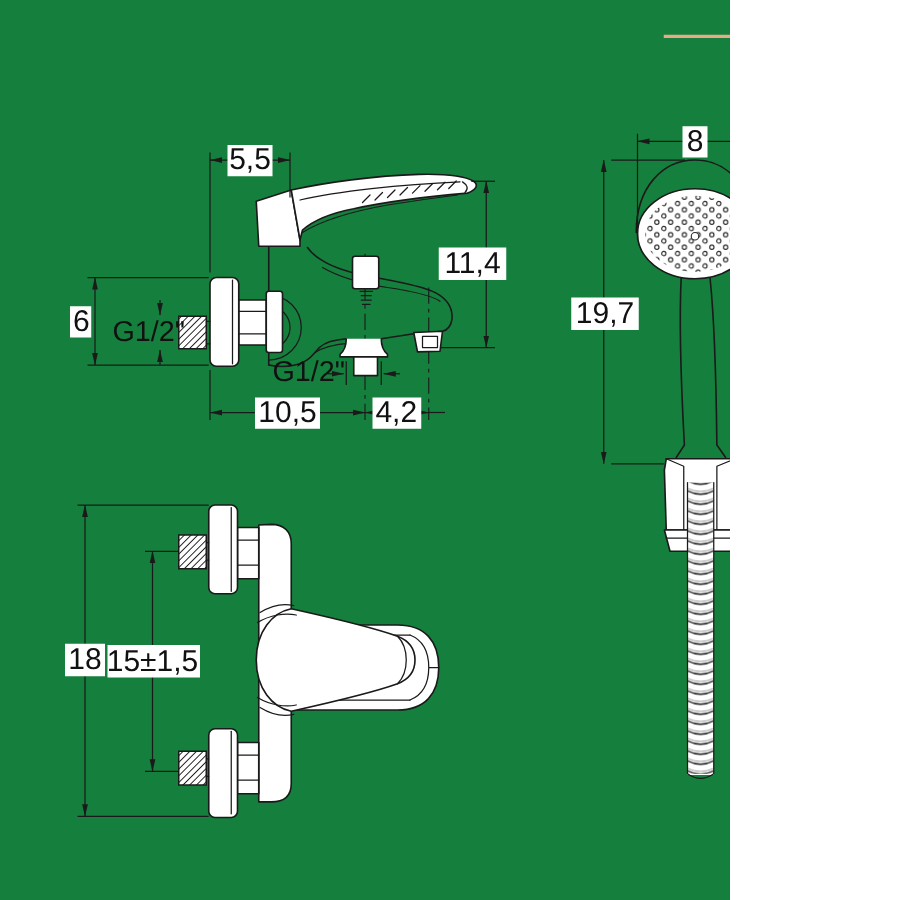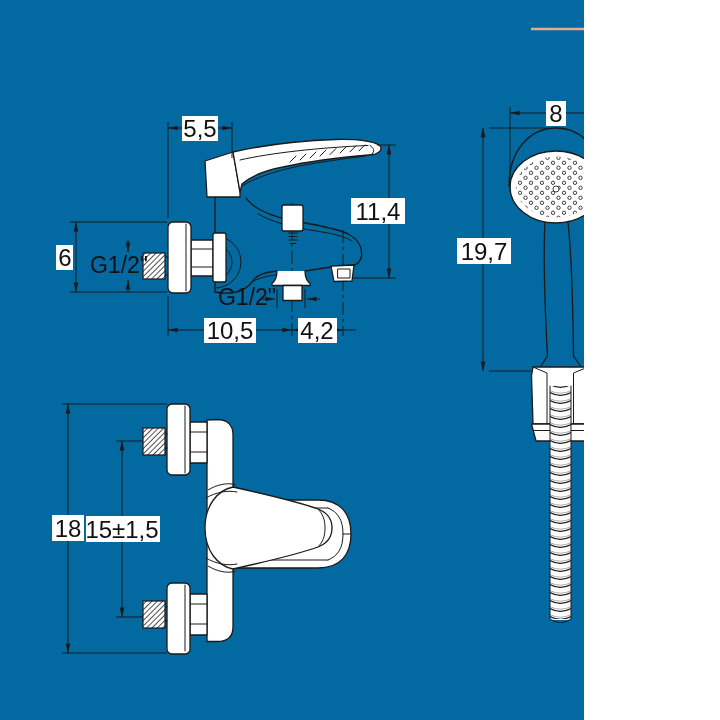--- a/index.html
+++ b/index.html
@@ -1,16 +1,16 @@
 <!DOCTYPE html>
 <html><head>
 <meta charset="utf-8">
 <style>
   html,body{margin:0;padding:0;background:#fff;}
-  .canvas{position:relative;width:584px;height:720px;background:#0369a1;overflow:hidden;
+  .canvas{position:relative;width:584px;height:720px;background:#15803d;overflow:hidden;
           font-family:"Liberation Sans", sans-serif;}
   svg{position:absolute;inset:0;}
   .ol{fill:none;stroke:#1a1a1a;stroke-width:1.3;stroke-linejoin:round;stroke-linecap:round;}
   .olw{fill:#ffffff;stroke:#1a1a1a;stroke-width:1.3;stroke-linejoin:round;}
   .thin{fill:none;stroke:#1a1a1a;stroke-width:1;stroke-linejoin:round;stroke-linecap:round;}
   .dim{fill:none;stroke:#1a1a1a;stroke-width:1;}
   .cl{fill:none;stroke:#1a1a1a;stroke-width:0.9;stroke-dasharray:13 4 3 4;}
   .tbg{fill:#ffffff;stroke:none;}
   text.d{font-family:"Liberation Sans", sans-serif;font-size:24px;fill:#111;
          text-anchor:middle;dominant-baseline:central;}

